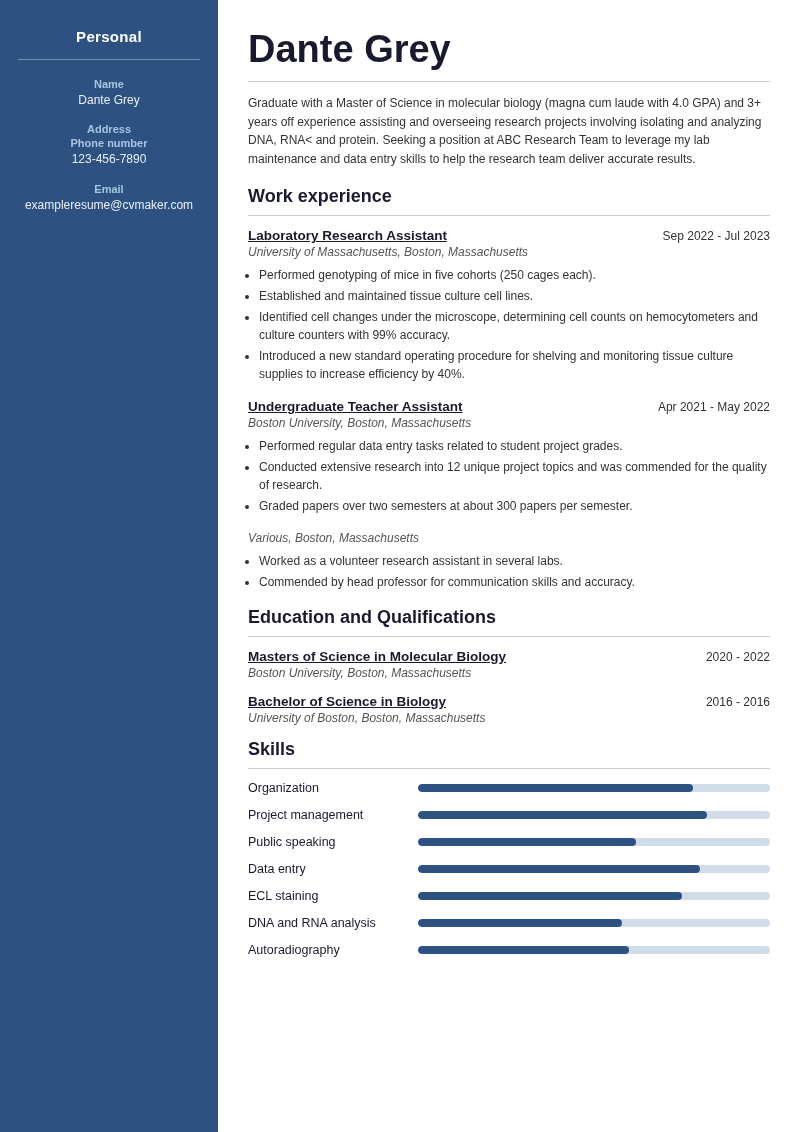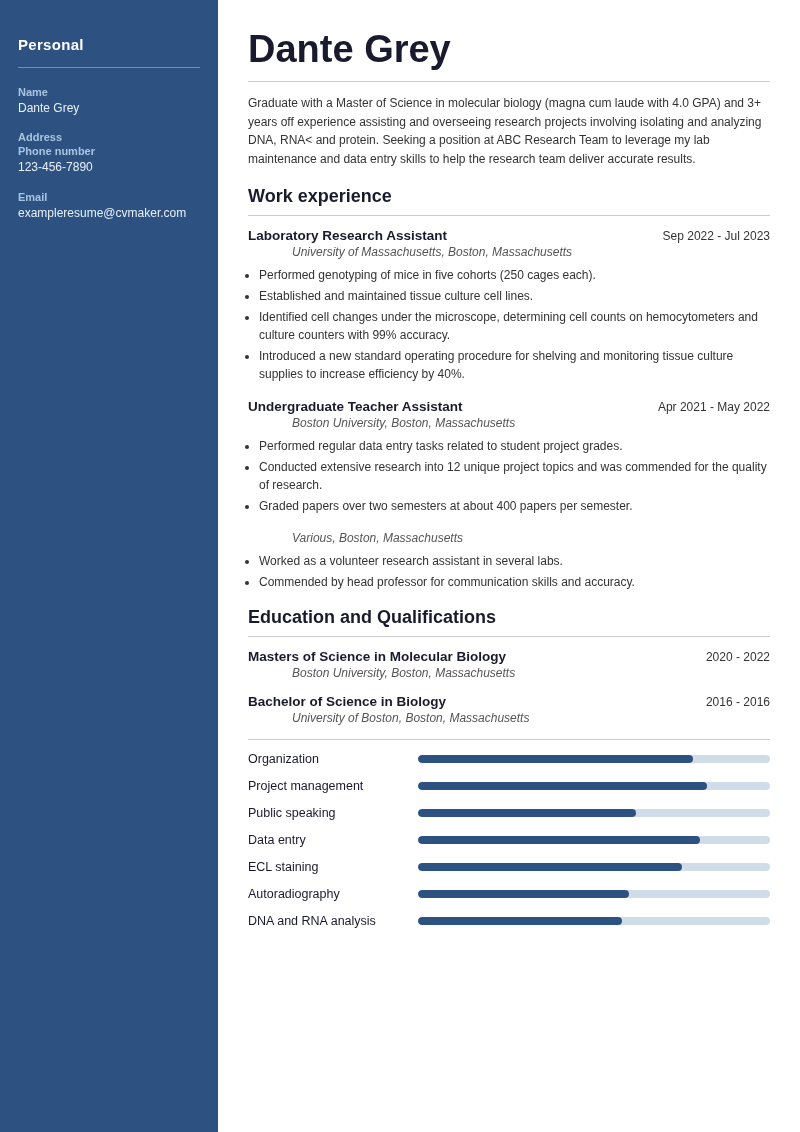--- a/index.html
+++ b/index.html
@@ -9,22 +9,23 @@
       width: 800px;
       min-height: 1132px;
       background: #fff;
     }
     
     .sidebar {
       width: 218px;
       min-height: 1132px;
       background: #2d5282;
       color: #fff;
-      padding: 36px 18px;
+      padding: 28px 18px;
       flex-shrink: 0;
+      text-align: center;
     }
     .sidebar-section-title {
       font-size: 15px;
       font-weight: bold;
       color: #fff;
       margin-bottom: 14px;
       letter-spacing: 0.02em;
     }
     .sidebar-divider {
       border: none;
@@ -76,32 +77,32 @@
     .job-header {
       display: flex;
       justify-content: space-between;
       align-items: baseline;
       margin-bottom: 2px;
     }
     .job-title {
       font-size: 13.5px;
       font-weight: bold;
       color: #1a1a2e;
+      text-decoration: underline;
     }
     .job-dates {
       font-size: 12px;
       color: #333;
       white-space: nowrap;
     }
     .job-org {
       font-size: 12px;
       color: #555;
       font-style: italic;
       margin-bottom: 7px;
-      margin-left: 44px;
     }
     .job-bullets {
       margin-left: 11px;
       margin-bottom: 16px;
     }
     .job-bullets li {
       font-size: 12px;
       color: #333;
       line-height: 1.5;
       margin-bottom: 3px;
@@ -186,21 +187,21 @@
 
     <div>
       <div class="job-header">
         <span class="job-title">Undergraduate Teacher Assistant</span>
         <span class="job-dates">Apr 2021 - May 2022</span>
       </div>
       <div class="job-org">Boston University, Boston, Massachusetts</div>
       <ul class="job-bullets">
         <li>Performed regular data entry tasks related to student project grades.</li>
         <li>Conducted extensive research into 12 unique project topics and was commended for the quality of research.</li>
-        <li>Graded papers over two semesters at about 400 papers per semester.</li>
+        <li>Graded papers over two semesters at about 300 papers per semester.</li>
       </ul>
     </div>
 
     <div>
       <div class="job-org">Various, Boston, Massachusetts</div>
       <ul class="job-bullets">
         <li>Worked as a volunteer research assistant in several labs.</li>
         <li>Commended by head professor for communication skills and accuracy.</li>
       </ul>
     </div>
@@ -221,20 +222,21 @@
     <div class="edu-block">
       <div class="job-header">
         <span class="job-title">Bachelor of Science in Biology</span>
         <span class="job-dates">2016 - 2016</span>
       </div>
       <div class="job-org">University of Boston, Boston, Massachusetts</div>
     </div>
   </div>
 
   <div>
+    <div class="section-heading">Skills</div>
     <hr class="main-divider">
 
     <div id="skills-container">
         <div class="skill-row">
           <div class="skill-name">Organization</div>
           <div class="skill-bar-bg">
             <div class="skill-bar-fill" style="width: 78%;"></div>
           </div>
         </div>
         <div class="skill-row">
@@ -255,26 +257,26 @@
             <div class="skill-bar-fill" style="width: 80%;"></div>
           </div>
         </div>
         <div class="skill-row">
           <div class="skill-name">ECL staining</div>
           <div class="skill-bar-bg">
             <div class="skill-bar-fill" style="width: 75%;"></div>
           </div>
         </div>
         <div class="skill-row">
+          <div class="skill-name">DNA and RNA analysis</div>
+          <div class="skill-bar-bg">
+            <div class="skill-bar-fill" style="width: 58%;"></div>
+          </div>
+        </div>
+        <div class="skill-row">
           <div class="skill-name">Autoradiography</div>
           <div class="skill-bar-bg">
             <div class="skill-bar-fill" style="width: 60%;"></div>
           </div>
         </div>
-        <div class="skill-row">
-          <div class="skill-name">DNA and RNA analysis</div>
-          <div class="skill-bar-bg">
-            <div class="skill-bar-fill" style="width: 58%;"></div>
-          </div>
-        </div>
       </div>
   </div>
 </div>
 
 </body></html>

